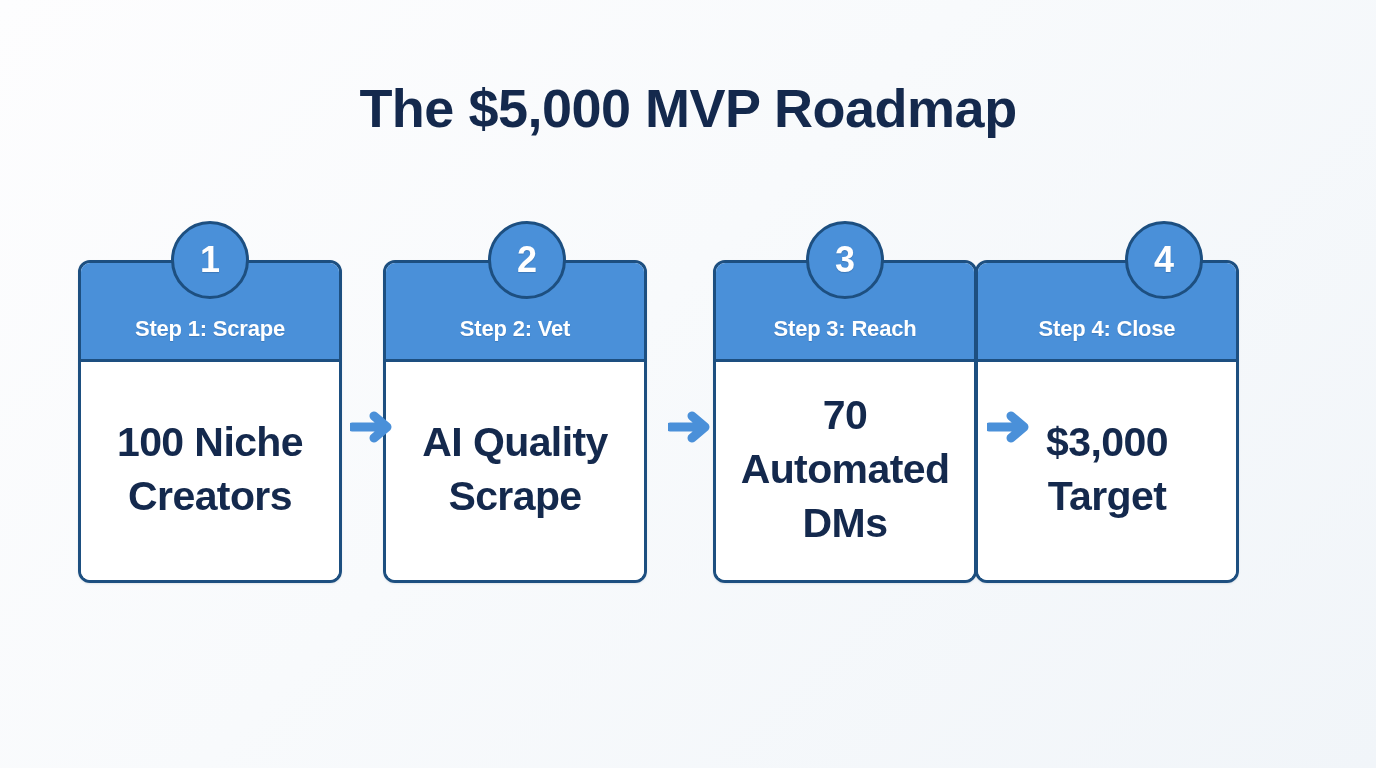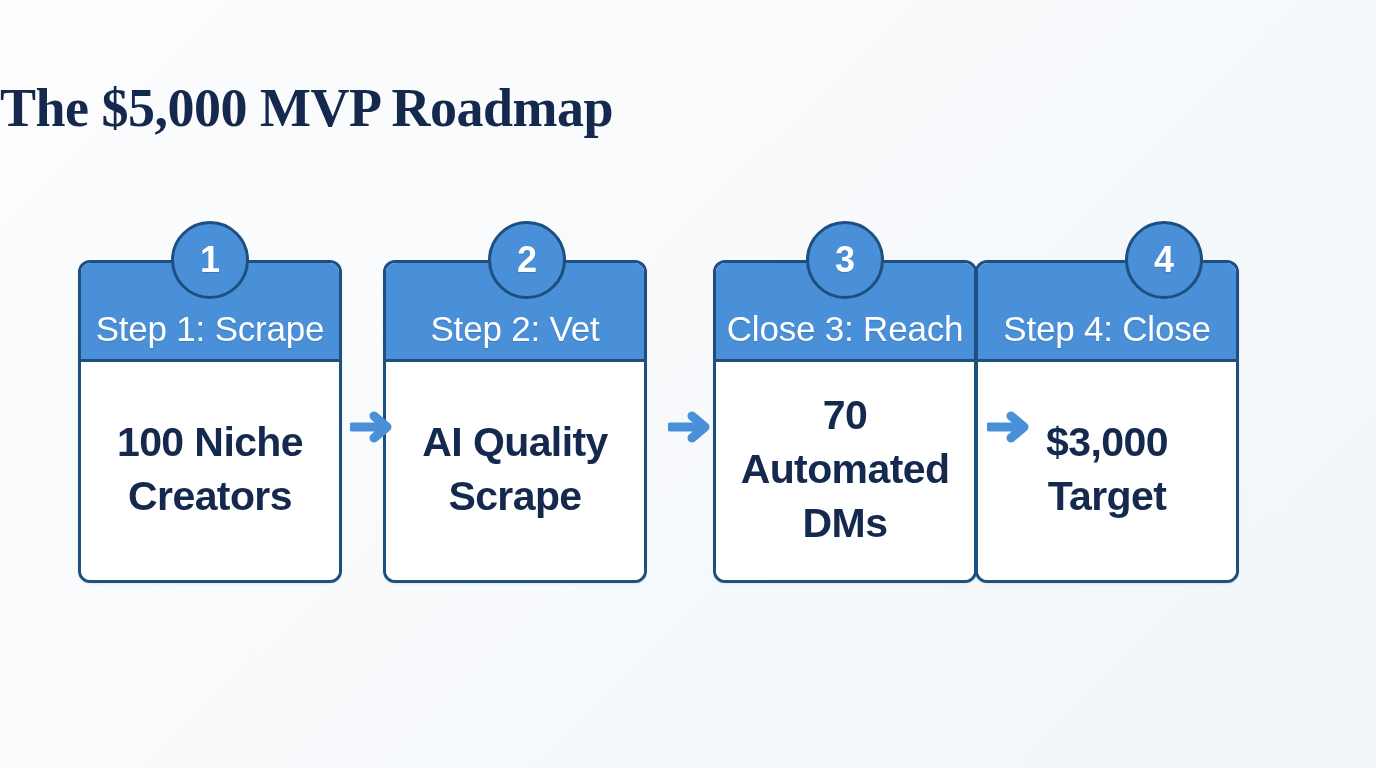--- a/index.html
+++ b/index.html
@@ -20,28 +20,27 @@
     width: 1376px;
     height: 768px;
   }
 
   
   #page-title {
     position: absolute;
     left: 0;
     top: 76px;
     width: 1376px;
-    text-align: left;
+    text-align: center;
     font-size: 54px;
     line-height: 64px;
     font-weight: 700;
     letter-spacing: -0.5px;
     color: #14294d;
     white-space: nowrap;
-    font-family: Liberation Serif, serif;
   }
 
   
   #flow {
     position: absolute;
     left: 78px;
     top: 221px;
     width: 1220px;
     height: 366px;
   }
@@ -73,22 +72,22 @@
     background: #4a90d9;
     border-bottom: 3px solid #1d4f80;
     border-radius: 9px 9px 0 0;
     display: flex;
     align-items: flex-end;
     justify-content: center;
     padding-bottom: 14px;
   }
   .card-header-label {
     color: #ffffff;
-    font-size: 35px;
-    font-weight: 400;
+    font-size: 22px;
+    font-weight: 700;
     line-height: 32px;
     letter-spacing: -0.2px;
     white-space: nowrap;
     text-shadow: 0 1px 1px rgba(20, 50, 90, 0.22);
   }
 
   .card-body {
     position: absolute;
     left: 0;
     right: 0;
@@ -172,21 +171,21 @@
       <div class="card-header">
         <span class="card-header-label">Step 2: Vet</span>
       </div>
       <div class="card-body">
         <span class="card-body-text">AI Quality Scrape</span>
       </div>
     </div>
 
     <div class="step-card c3">
       <div class="card-header">
-        <span class="card-header-label">Close 3: Reach</span>
+        <span class="card-header-label">Step 3: Reach</span>
       </div>
       <div class="card-body">
         <span class="card-body-text">70 Automated DMs</span>
       </div>
     </div>
 
     <div class="step-card c4">
       <div class="card-header">
         <span class="card-header-label">Step 4: Close</span>
       </div>

